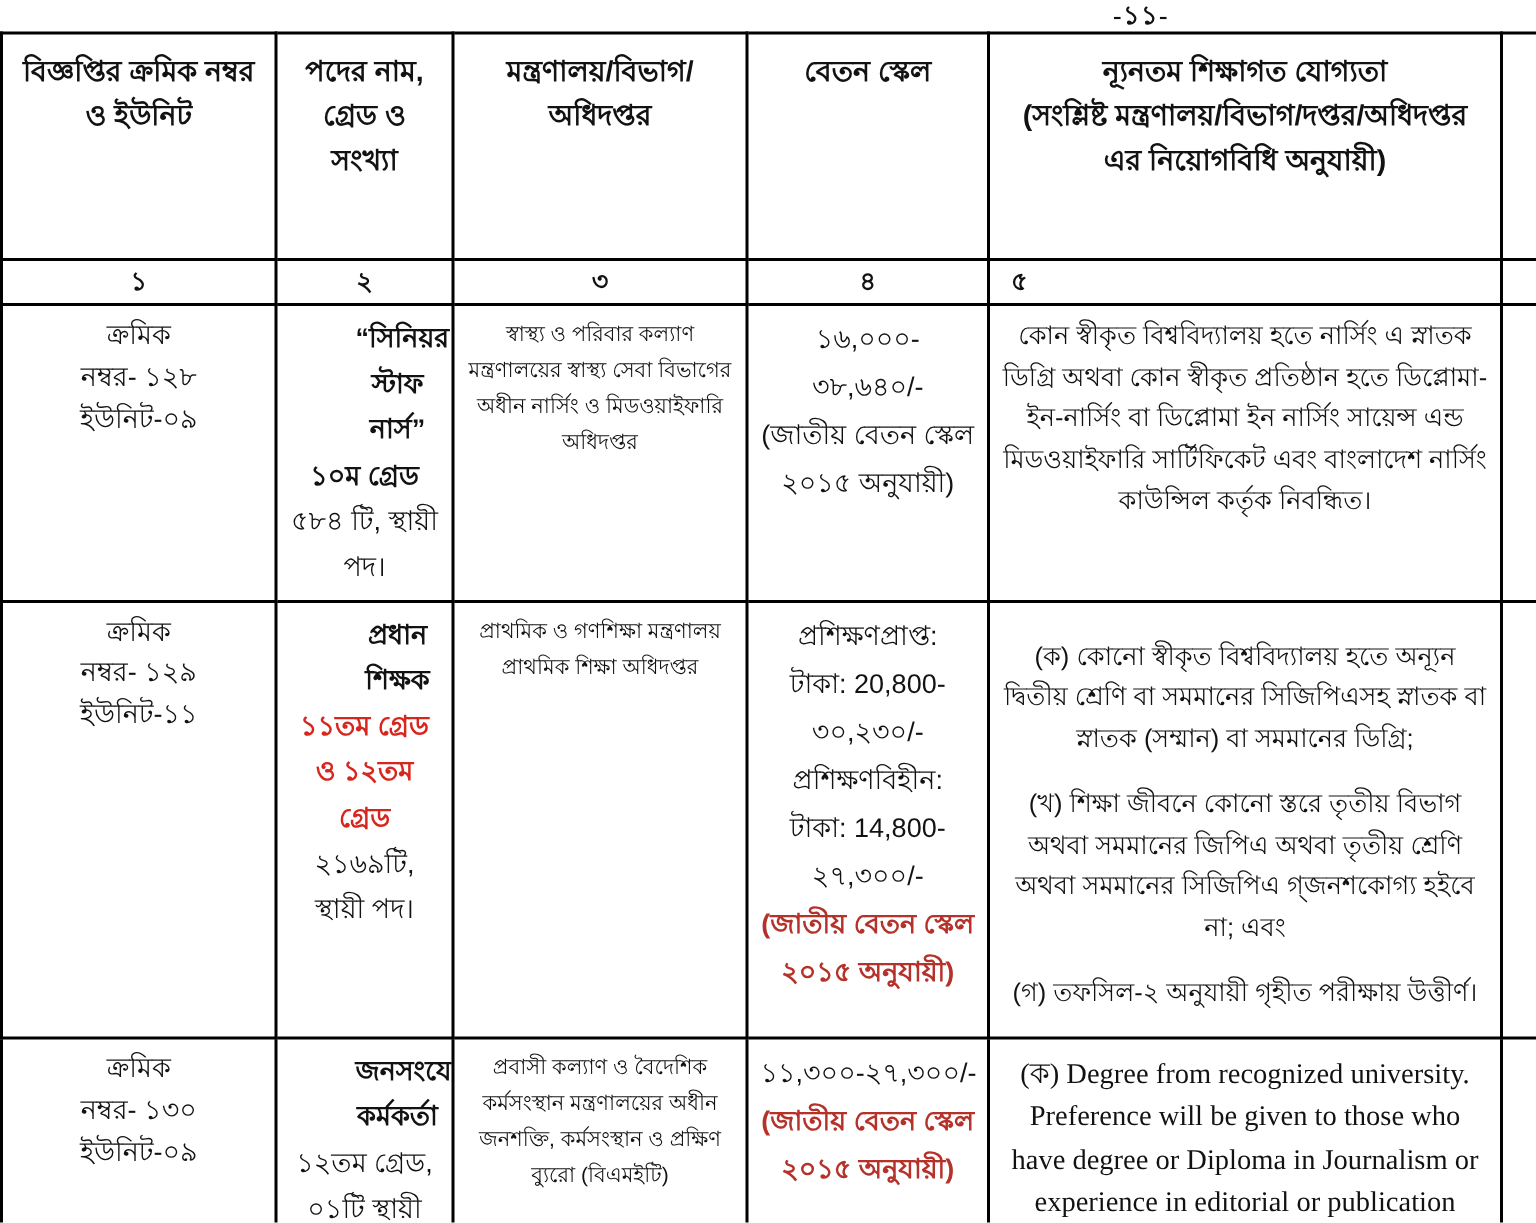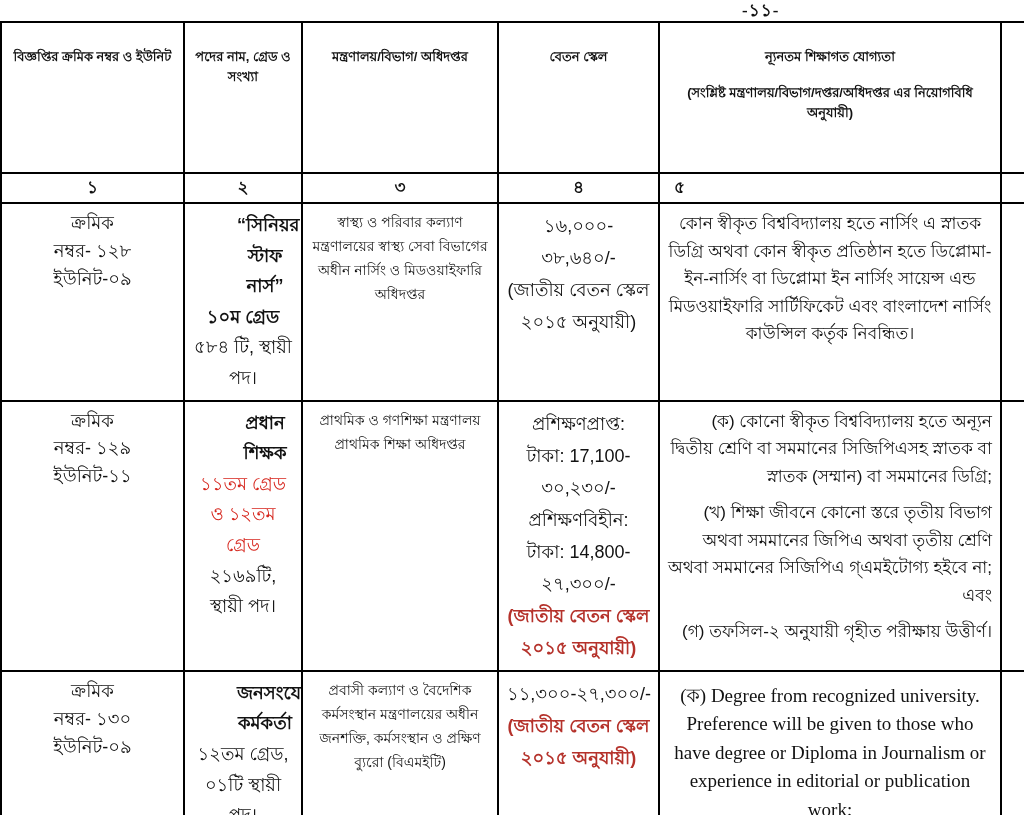--- a/index.html
+++ b/index.html
@@ -19,43 +19,43 @@
     position:absolute;top:21px;left:0;
     width:1102px;border-collapse:collapse;table-layout:fixed;
     background:#ffffff;
   }
   table.circular td,table.circular th{
     border:2px solid #000;vertical-align:top;
     padding:6px 8px;font-weight:normal;text-align:center;
     overflow:hidden;
   }
   tr.header-row{height:151px;}
-  tr.header-row th{font-weight:bold;font-size:13px;line-height:1.55;padding-top:24px;}
+  tr.header-row th{font-weight:bold;font-size:19px;line-height:1.55;padding-top:11px;}
   th.qual-head{text-align:left;padding-left:12px;padding-right:10px;}
-  th.qual-head .hline{margin-bottom:16px;}
+  th.qual-head .hline{margin-bottom:0;}
   tr.num-row{height:30px;}
   tr.num-row td{font-weight:bold;font-size:17px;padding:1px 4px;line-height:1.5;}
   tr.num-row td.num-left{text-align:left;padding-left:14px;}
   tr.row-1{height:188px;}
   tr.row-2{height:267px;}
   tr.row-3{height:218px;}
 
   td.serial-cell{font-size:18px;line-height:1.55;padding-top:12px;}
   td.post-cell{font-size:18px;line-height:1.7;padding-top:10px;}
   .post-name{font-weight:bold;margin-left:44px;}
   .grade-bold{font-weight:bold;}
-  .grade-red{font-weight:normal;color:var(--grade-red,#d6261d);}
+  .grade-red{font-weight:bold;color:var(--grade-red,#d6261d);}
   td.ministry-cell{font-size:14px;line-height:1.72;padding-top:8px;}
   td.pay-cell{font-size:18px;line-height:1.78;padding-top:8px;margin-left:48px;}
   .pay-note-red{font-weight:bold;color:var(--note-red,#b5322b);}
   td.qual-cell{
     text-align:justify;font-size:17px;line-height:1.62;
     padding:8px 12px 6px 12px;
   }
-  td.qual-cell p{margin:0 0 9px 0;text-align:right;}
+  td.qual-cell p{margin:16px 0 9px 0;}
   td.qual-cell.english{
     font-family:"Liberation Serif","DejaVu Serif",serif;
     font-size:19px;line-height:1.5;padding-top:10px;
   }
   td.stub-cell{padding:0;}
   .blk{display:block;}
 </style>
 </head>
 <body>
 
@@ -122,30 +122,30 @@
         <span class="blk">ইউনিট-১১</span>
       </td>
       <td class="post-cell">
         <span class="blk post-name">প্রধান শিক্ষক</span>
         <span class="blk grade-red">১১তম গ্রেড ও ১২তম গ্রেড</span>
         <span class="blk">২১৬৯টি, স্থায়ী পদ।</span>
       </td>
       <td class="ministry-cell">প্রাথমিক ও গণশিক্ষা মন্ত্রণালয় প্রাথমিক শিক্ষা অধিদপ্তর</td>
       <td class="pay-cell">
         <span class="blk">প্রশিক্ষণপ্রাপ্ত:</span>
-        <span class="blk">টাকা: 17,100-</span>
+        <span class="blk">টাকা: 20,800-</span>
         <span class="blk">৩০,২৩০/-</span>
         <span class="blk">প্রশিক্ষণবিহীন:</span>
         <span class="blk">টাকা: 14,800-</span>
         <span class="blk">২৭,৩০০/-</span>
         <span class="blk pay-note-red">(জাতীয় বেতন স্কেল ২০১৫ অনুযায়ী)</span>
       </td>
       <td class="qual-cell">
         <p>(ক) কোনো স্বীকৃত বিশ্ববিদ্যালয় হতে অন্যূন দ্বিতীয় শ্রেণি বা সমমানের সিজিপিএসহ স্নাতক বা স্নাতক (সম্মান) বা সমমানের ডিগ্রি;</p>
-        <p>(খ) শিক্ষা জীবনে কোনো স্তরে তৃতীয় বিভাগ অথবা সমমানের জিপিএ অথবা তৃতীয় শ্রেণি অথবা সমমানের সিজিপিএ গ্এমইটোগ্য হইবে না; এবং</p>
+        <p>(খ) শিক্ষা জীবনে কোনো স্তরে তৃতীয় বিভাগ অথবা সমমানের জিপিএ অথবা তৃতীয় শ্রেণি অথবা সমমানের সিজিপিএ গ্জনশকোগ্য হইবে না; এবং</p>
         <p>(গ) তফসিল-২ অনুযায়ী গৃহীত পরীক্ষায় উত্তীর্ণ।</p>
       </td>
       <td class="stub-cell"></td>
     </tr>
 
     <tr class="row-3">
       <td class="serial-cell">
         <span class="blk">ক্রমিক</span>
         <span class="blk">নম্বর- ১৩০</span>
         <span class="blk">ইউনিট-০৯</span>

